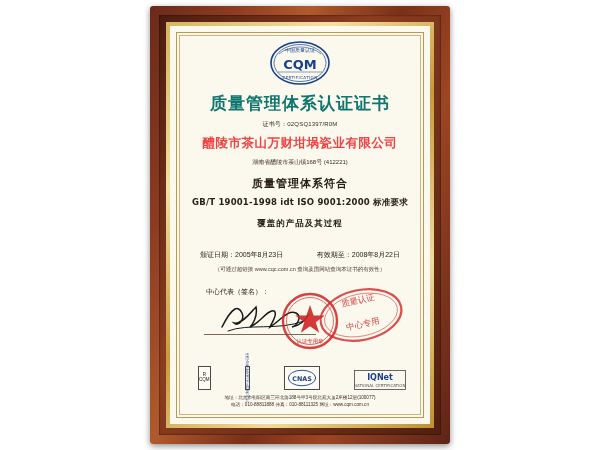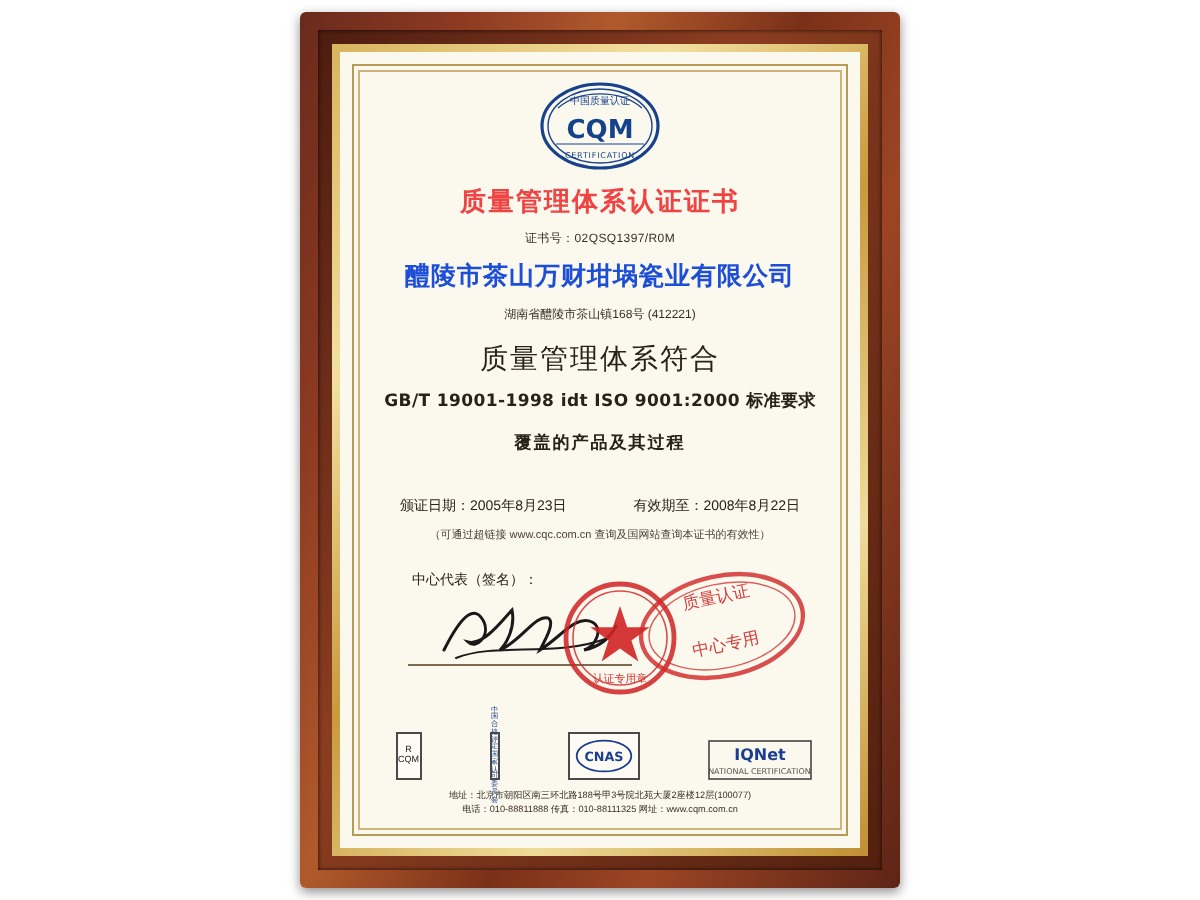--- a/index.html
+++ b/index.html
@@ -82,56 +82,56 @@
     position: relative;
     width: 62px;
     height: 46px;
   }
   .logo svg { display: block; }
 
   
   .cert-title {
     margin-top: 6px;
     font-family: "DejaVu Sans", sans-serif;
-    font-size: 13px;
+    font-size: 17px;
     font-weight: bold;
     letter-spacing: 1px;
-    color: #ef4444;
+    color: #0f766e;
   }
   .cert-no {
     margin-top: 5px;
     font-size: 6px;
     color: #3a2e22;
     letter-spacing: 0.2px;
   }
   .hereby {
     margin-top: 7px;
     font-family: "DejaVu Sans", sans-serif;
     font-size: 8px;
     font-weight: bold;
     letter-spacing: 2px;
   }
   .company {
     margin-top: 6px;
     font-family: Liberation Mono, monospace;
     font-size: 12.5px;
     font-weight: bold;
     letter-spacing: 0.5px;
-    color: #1d4ed8;
+    color: #ef4444;
   }
   .address {
     margin-top: 6px;
     font-size: 6px;
     color: #3a2e22;
   }
   .section-label {
     margin-top: 9px;
     font-family: "DejaVu Sans", sans-serif;
-    font-size: 14px;
-    font-weight: normal;
+    font-size: 11px;
+    font-weight: bold;
     letter-spacing: 1px;
     text-align: center;
   }
   .standard {
     margin-top: 6px;
     font-family: "DejaVu Sans", sans-serif;
     font-size: 8.5px;
     font-weight: bold;
     letter-spacing: 0.2px;
   }

